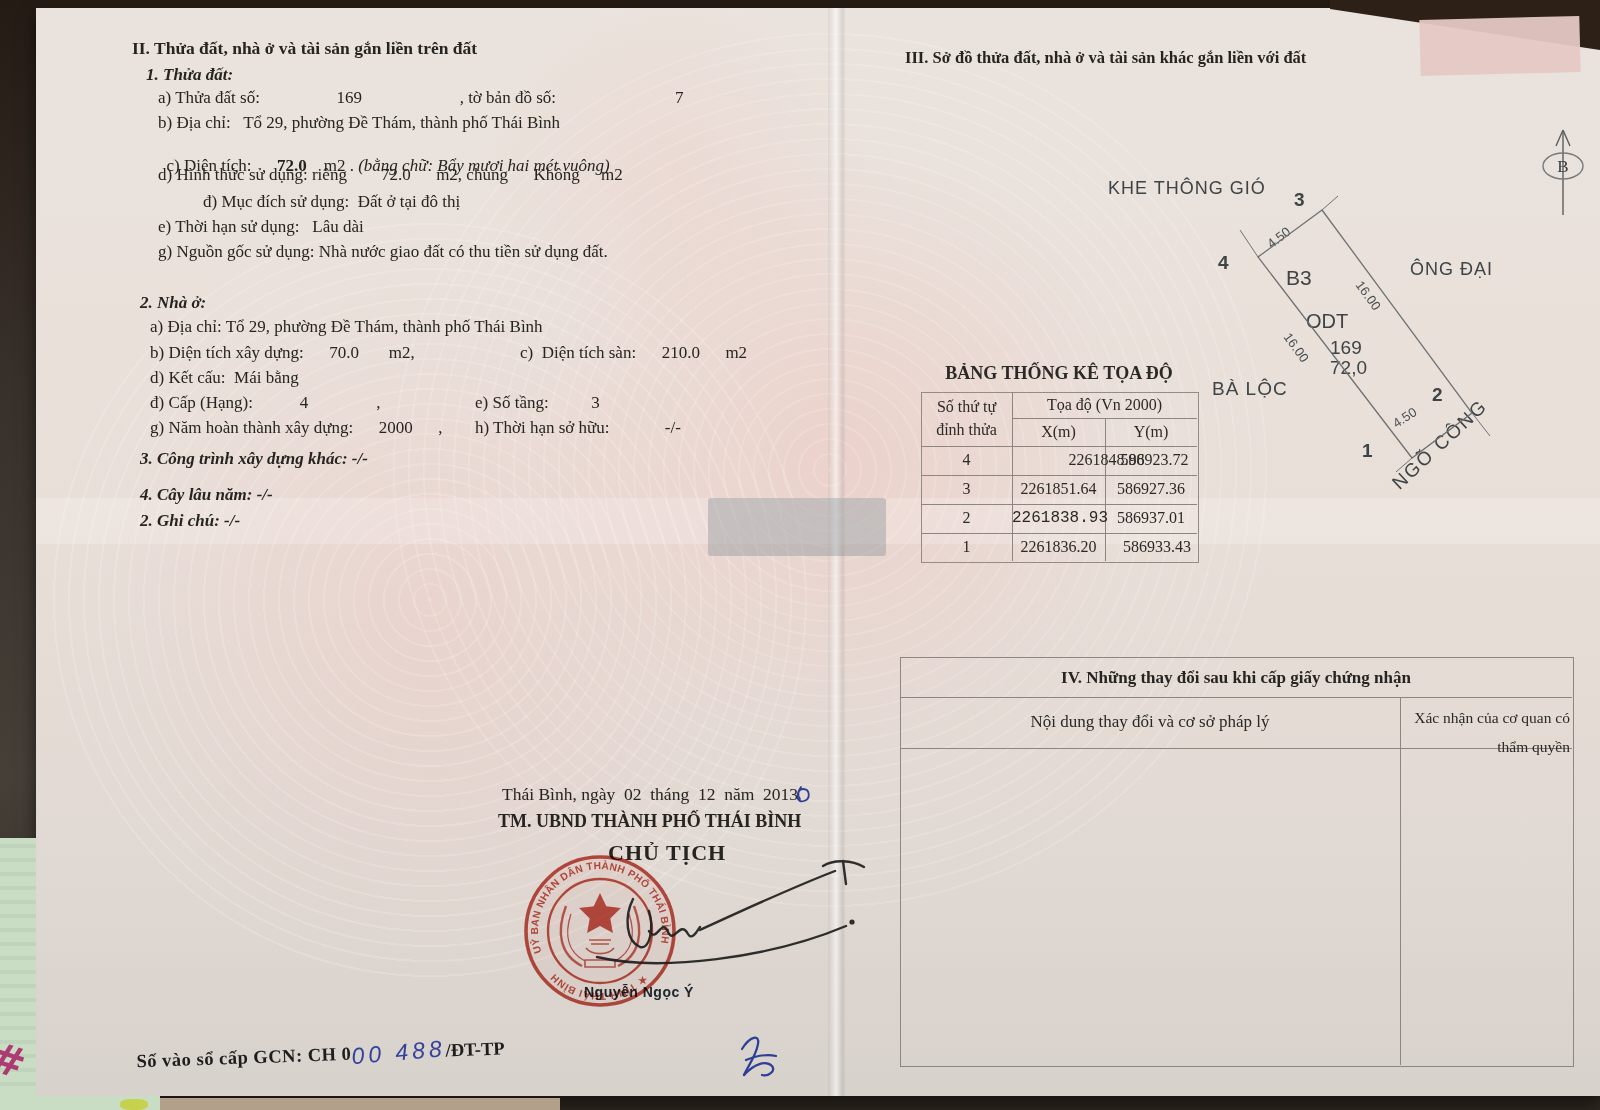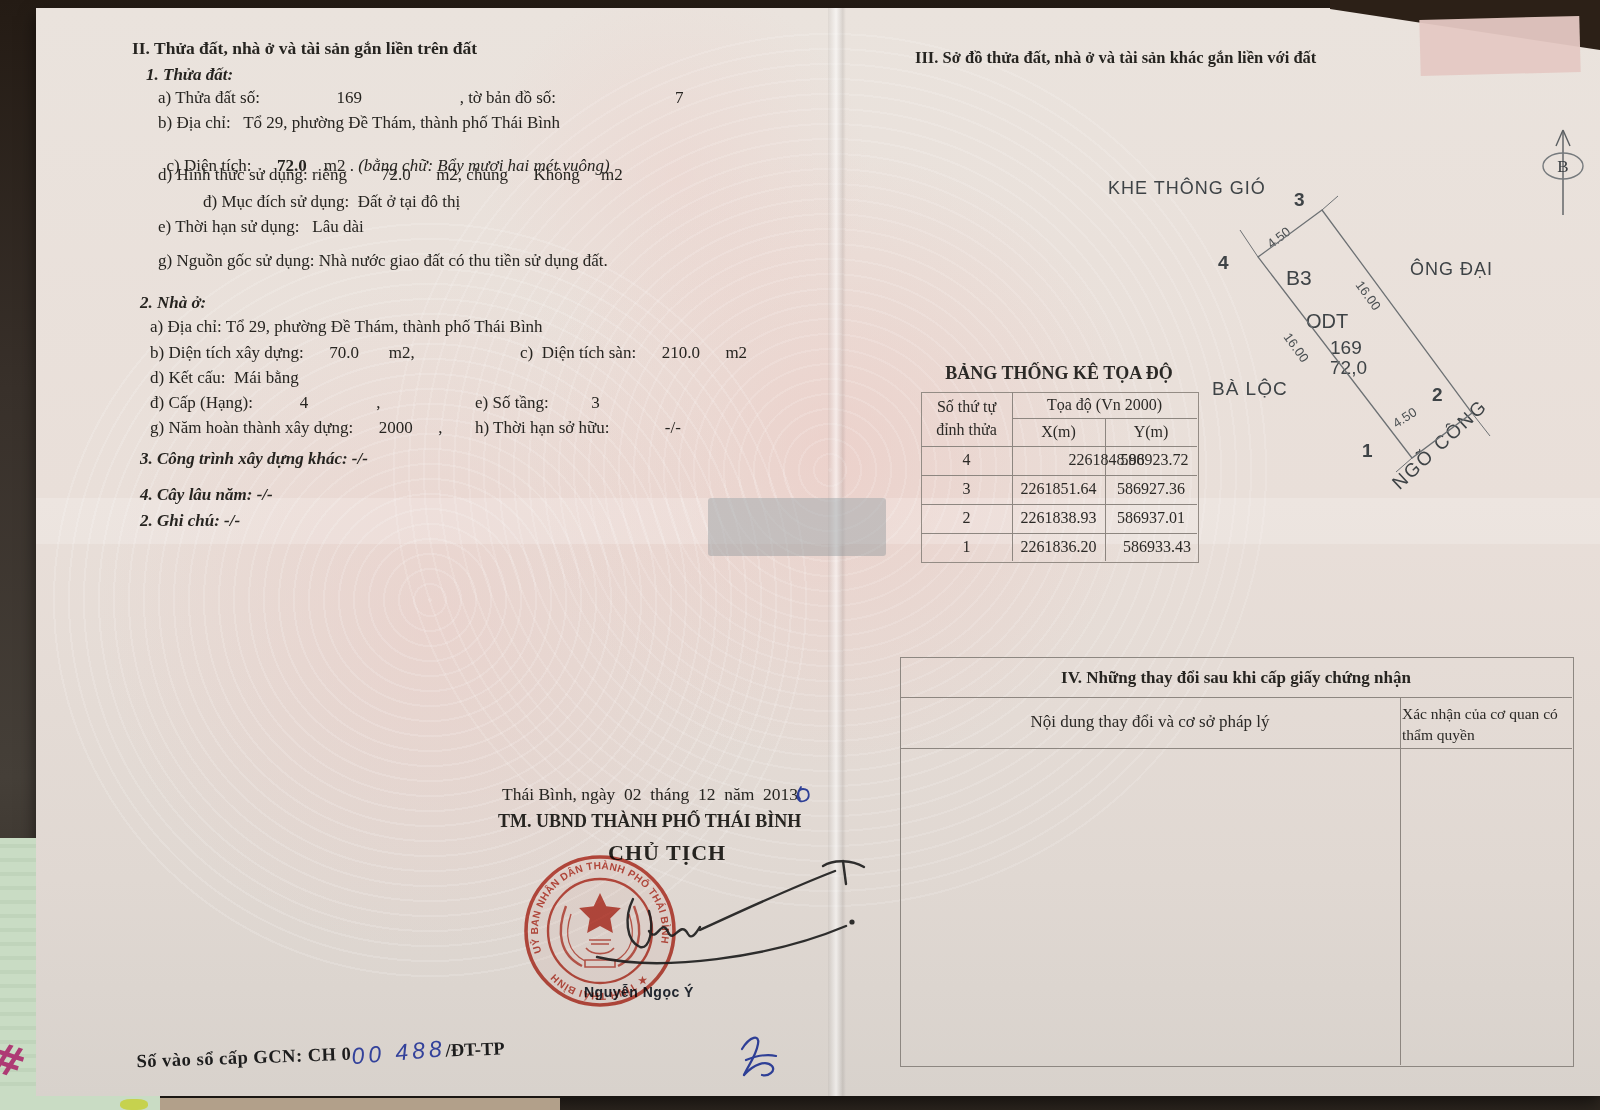--- a/index.html
+++ b/index.html
@@ -54,36 +54,36 @@
 <div class="abs ln bold" style="left:132px;top:40px;font-size:17.5px;">II. Thửa đất, nhà ở và tài sản gắn liền trên đất</div>
 <div class="abs ln bital" style="left:146px;top:66px;">1. Thửa đất:</div>
 <div class="abs ln" style="left:158px;top:89px;">a) Thửa đất số:                  169                       , tờ bản đồ số:                            7</div>
 <div class="abs ln" style="left:158px;top:114px;">b) Địa chỉ:   Tổ 29, phường Đề Thám, thành phố Thái Bình</div>
 <div class="abs ln" style="left:158px;top:140px;">
   <span>c) Diện tích:</span><span class="bold">      72.0</span><span>    m2 . </span><span class="ital">(bằng chữ: Bẩy mươi hai mét vuông)</span>
 </div>
 <div class="abs ln" style="left:158px;top:166px;">d) Hình thức sử dụng: riêng        72.0      m2, chung      Không     m2</div>
 <div class="abs ln" style="left:158px;top:193px;margin-left:45px;">đ) Mục đích sử dụng:  Đất ở tại đô thị</div>
 <div class="abs ln" style="left:158px;top:218px;">e) Thời hạn sử dụng:   Lâu dài</div>
-<div class="abs ln" style="left:158px;top:243px;margin-top:9px;">g) Nguồn gốc sử dụng: Nhà nước giao đất có thu tiền sử dụng đất.</div>
+<div class="abs ln" style="left:158px;top:243px;">g) Nguồn gốc sử dụng: Nhà nước giao đất có thu tiền sử dụng đất.</div>
 
 <div class="abs ln bital" style="left:140px;top:294px;">2. Nhà ở:</div>
 <div class="abs ln" style="left:150px;top:318px;">a) Địa chỉ: Tổ 29, phường Đề Thám, thành phố Thái Bình</div>
 <div class="abs ln" style="left:150px;top:344px;">b) Diện tích xây dựng:      70.0       m2,</div>
 <div class="abs ln" style="left:475px;top:344px;margin-left:45px;">c)  Diện tích sàn:      210.0      m2</div>
 <div class="abs ln" style="left:150px;top:369px;">d) Kết cấu:  Mái bằng</div>
 <div class="abs ln" style="left:150px;top:394px;">đ) Cấp (Hạng):           4                ,</div>
 <div class="abs ln" style="left:475px;top:394px;">e) Số tầng:          3</div>
 <div class="abs ln" style="left:150px;top:419px;">g) Năm hoàn thành xây dựng:      2000      ,</div>
 <div class="abs ln" style="left:475px;top:419px;">h) Thời hạn sở hữu:             -/-</div>
 <div class="abs ln bital" style="left:140px;top:450px;">3. Công trình xây dựng khác: -/-</div>
 <div class="abs ln bital" style="left:140px;top:486px;">4. Cây lâu năm: -/-</div>
 <div class="abs ln bital" style="left:140px;top:512px;">2. Ghi chú: -/-</div>
 
-<div class="abs ln bold" style="left:905px;top:50px;font-size:16.5px;margin-left:10px;">III. Sở đồ thửa đất, nhà ở và tài sản khác gắn liền với đất</div>
+<div class="abs ln bold" style="left:905px;top:50px;font-size:16.5px;">III. Sở đồ thửa đất, nhà ở và tài sản khác gắn liền với đất</div>
 
 <div class="abs sans dg" style="left:1108px;top:178px;font-size:18px;letter-spacing:1px;">KHE THÔNG GIÓ</div>
 <div class="abs sans dg" style="left:1294px;top:189px;font-size:19px;font-weight:bold;">3</div>
 <div class="abs sans dim" style="left:1266px;top:230px;transform:rotate(-38deg);">4.50</div>
 <div class="abs sans dg" style="left:1218px;top:252px;font-size:19px;font-weight:bold;">4</div>
 <div class="abs sans dg" style="left:1286px;top:266px;font-size:21px;">B3</div>
 <div class="abs sans dg" style="left:1410px;top:259px;font-size:18px;letter-spacing:1px;">ÔNG ĐẠI</div>
 <div class="abs sans dim" style="left:1352px;top:288px;transform:rotate(54deg);">16.00</div>
 <div class="abs sans dg" style="left:1306px;top:310px;font-size:20px;">ODT</div>
 <div class="abs sans dg" style="left:1330px;top:337px;font-size:19px;">169</div>
@@ -110,33 +110,33 @@
 <div class="abs hdr" style="left:1012px;top:423px;width:93px;">X(m)</div>
 <div class="abs hdr" style="left:1105px;top:423px;width:92px;">Y(m)</div>
 
 <div class="abs cell" style="left:921px;top:451px;width:91px;">4</div>
 <div class="abs cell" style="left:1012px;top:451px;width:93px;margin-left:48px;">2261848.98</div>
 <div class="abs cell" style="left:1105px;top:451px;width:99px;">586923.72</div>
 <div class="abs cell" style="left:921px;top:480px;width:91px;">3</div>
 <div class="abs cell" style="left:1012px;top:480px;width:93px;">2261851.64</div>
 <div class="abs cell" style="left:1105px;top:480px;width:92px;">586927.36</div>
 <div class="abs cell" style="left:921px;top:509px;width:91px;">2</div>
-<div class="abs cell" style="left:1012px;top:509px;width:93px;">2261838.93</div>
+<div class="abs cell" style="left:1012px;top:509px;width:93px;font-family:Liberation Mono, monospace;">2261838.93</div>
 <div class="abs cell" style="left:1105px;top:509px;width:92px;">586937.01</div>
 <div class="abs cell" style="left:921px;top:538px;width:91px;">1</div>
 <div class="abs cell" style="left:1012px;top:538px;width:93px;">2261836.20</div>
 <div class="abs cell" style="left:1105px;top:538px;width:104px;">586933.43</div>
 
 <div class="abs" style="left:900px;top:657px;width:672px;height:408px;border:1px solid #8d8781;"></div>
 <div class="abs bold" style="left:900px;top:668px;width:672px;text-align:center;font-size:17px;color:#262420;">IV. Những thay đổi sau khi cấp giấy chứng nhận</div>
 <div class="abs tline" style="left:900px;top:697px;width:672px;height:1px;"></div>
 <div class="abs tline" style="left:900px;top:748px;width:672px;height:1px;"></div>
 <div class="abs tline" style="left:1400px;top:697px;width:1px;height:368px;"></div>
 <div class="abs" style="left:920px;top:712px;width:460px;text-align:center;font-size:17px;color:#2b2926;">Nội dung thay đổi và cơ sở pháp lý</div>
-<div class="abs" style="left:1402px;top:703px;width:168px;text-align:left;font-size:15.5px;line-height:21px;color:#2b2926;">Xác nhận của cơ quan có thẩm quyền</div>
+<div class="abs" style="left:1402px;top:703px;width:168px;text-align:right;font-size:15.5px;line-height:29px;color:#2b2926;">Xác nhận của cơ quan có thẩm quyền</div>
 
 <div class="abs ln" style="left:502px;top:786px;font-size:17.5px;">Thái Bình, ngày  02  tháng  12  năm  2013</div>
 <div class="abs ln bold" style="left:498px;top:812px;font-size:18px;">TM. UBND THÀNH PHỐ THÁI BÌNH</div>
 <div class="abs ln bold" style="left:608px;top:842px;font-size:22px;letter-spacing:1px;">CHỦ TỊCH</div>
 <div class="abs sans bold" style="left:584px;top:984px;font-size:14px;color:#20262e;letter-spacing:.5px;">Nguyễn Ngọc Ý</div>
 
 <div class="abs" style="left:128px;top:1022px;transform:rotate(-2deg);white-space:pre;">
   <span class="bold" style="font-size:18.5px;color:#1d1d1d;letter-spacing:.5px;">Số vào sổ cấp GCN: CH 0</span><span class="sans ital" style="font-size:23px;color:#33429b;letter-spacing:4px;display:inline-block;transform:rotate(-3deg) translateY(2px);">00 488</span><span class="bold" style="font-size:18.5px;color:#1d1d1d;">/ĐT-TP</span>
 </div>
 

